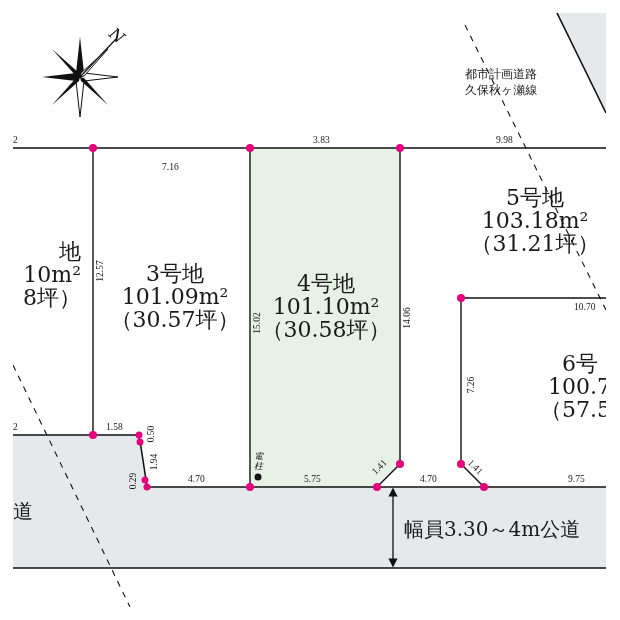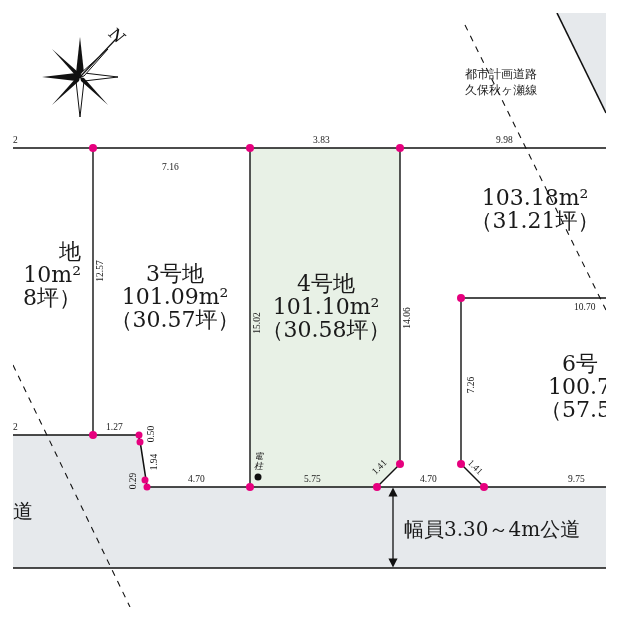--- a/index.html
+++ b/index.html
@@ -114,20 +114,21 @@
   <div class="tsubo">（30.57坪）</div>
 </div>
 
 <div class="lot-label" style="left:258px; top:272px; width:136px;">
   <div class="num">4号地</div>
   <div class="area">101.10m²</div>
   <div class="tsubo">（30.58坪）</div>
 </div>
 
 <div class="lot-label" style="left:470px; top:186px; width:130px;">
+  <div class="num">5号地</div>
   <div class="area">103.18m²</div>
   <div class="tsubo">（31.21坪）</div>
 </div>
 
 <div class="clipper" style="left:520px; top:340px; width:86px; height:110px;">
   <div class="lot-label" style="left:28px; top:12px; text-align:left;">
     <div class="num" style="padding-left:14px;">6号</div>
     <div class="area">100.7</div>
     <div class="tsubo" style="margin-left:-8px;">（57.5</div>
   </div>
@@ -136,21 +137,21 @@
 <div class="dim" style="left:13px; top:135px;">2</div>
 <div class="dim" style="left:162px; top:135px;margin-top:27px;">7.16</div>
 <div class="dim" style="left:313px; top:135px;">3.83</div>
 <div class="dim" style="left:496px; top:135px;">9.98</div>
 <div class="dim v" style="left:89px; top:266px;">12.57</div>
 <div class="dim v" style="left:246px; top:318px;">15.02</div>
 <div class="dim v" style="left:396px; top:313px;">14.06</div>
 <div class="dim" style="left:574px; top:302px;">10.70</div>
 <div class="dim v" style="left:463px; top:380px;">7.26</div>
 <div class="dim" style="left:13px; top:422px;">2</div>
-<div class="dim" style="left:106px; top:422px;">1.27</div>
+<div class="dim" style="left:106px; top:422px;">1.58</div>
 <div class="dim v" style="left:143px; top:429px;">0.50</div>
 <div class="dim v" style="left:146px; top:457px;">1.94</div>
 <div class="dim v" style="left:125px; top:476px;">0.29</div>
 <div class="dim" style="left:188px; top:474px;">4.70</div>
 <div class="dim" style="left:304px; top:474px;">5.75</div>
 <div class="dim" style="left:371px; top:462px; transform:rotate(-45deg);">1.41</div>
 <div class="dim" style="left:420px; top:474px;">4.70</div>
 <div class="dim" style="left:467px; top:462px; transform:rotate(45deg);">1.41</div>
 <div class="dim" style="left:568px; top:474px;">9.75</div>
 

